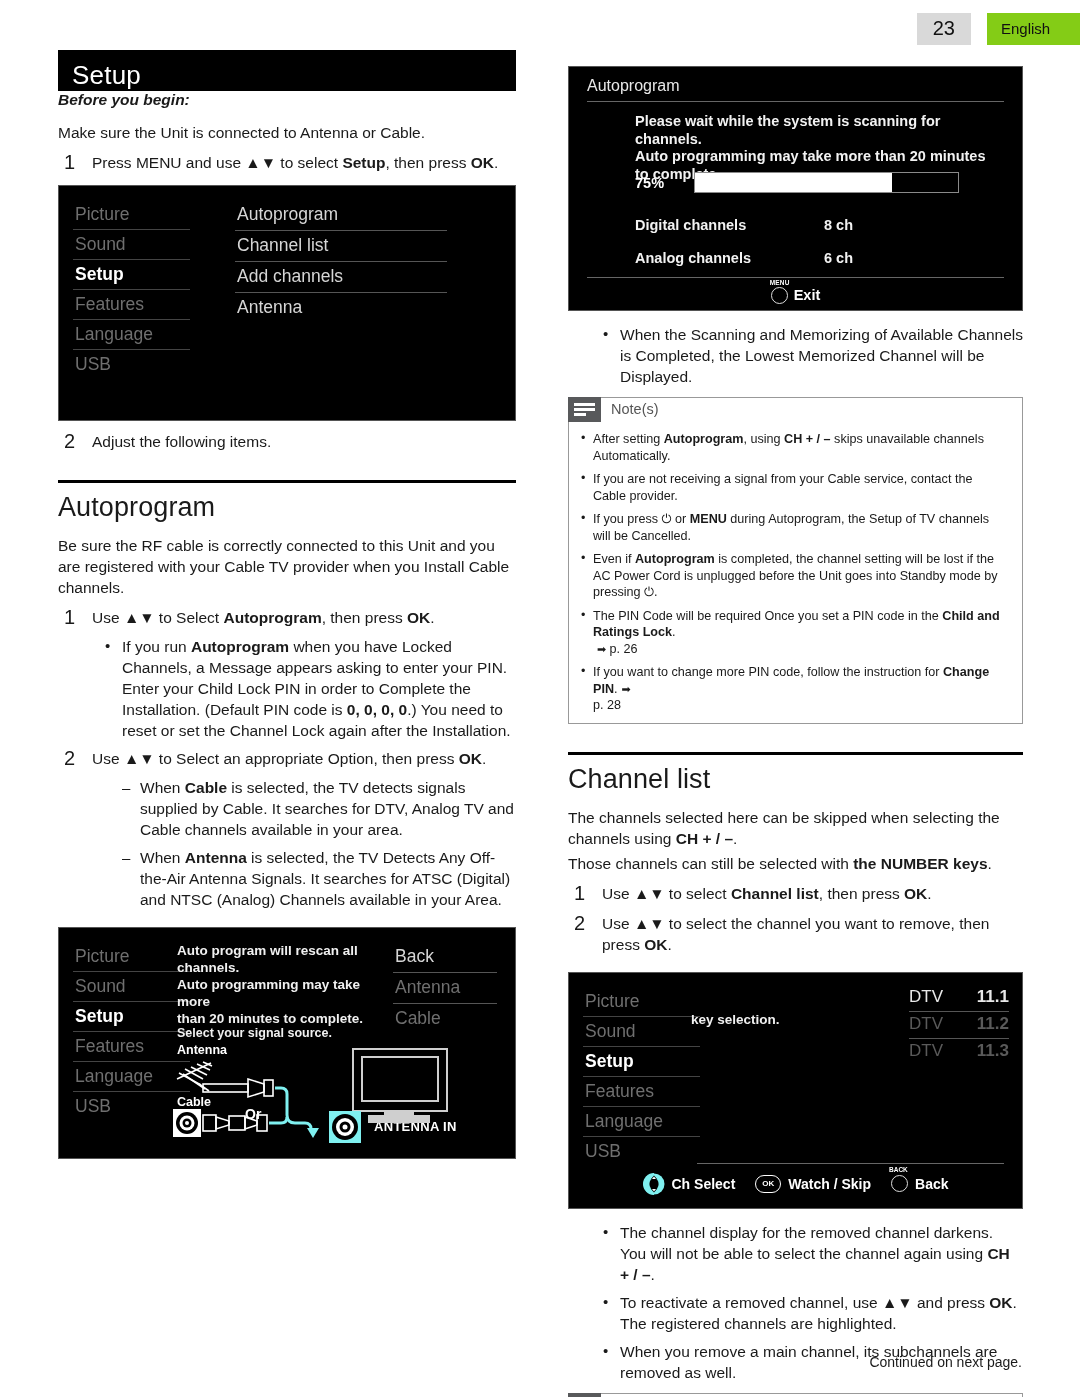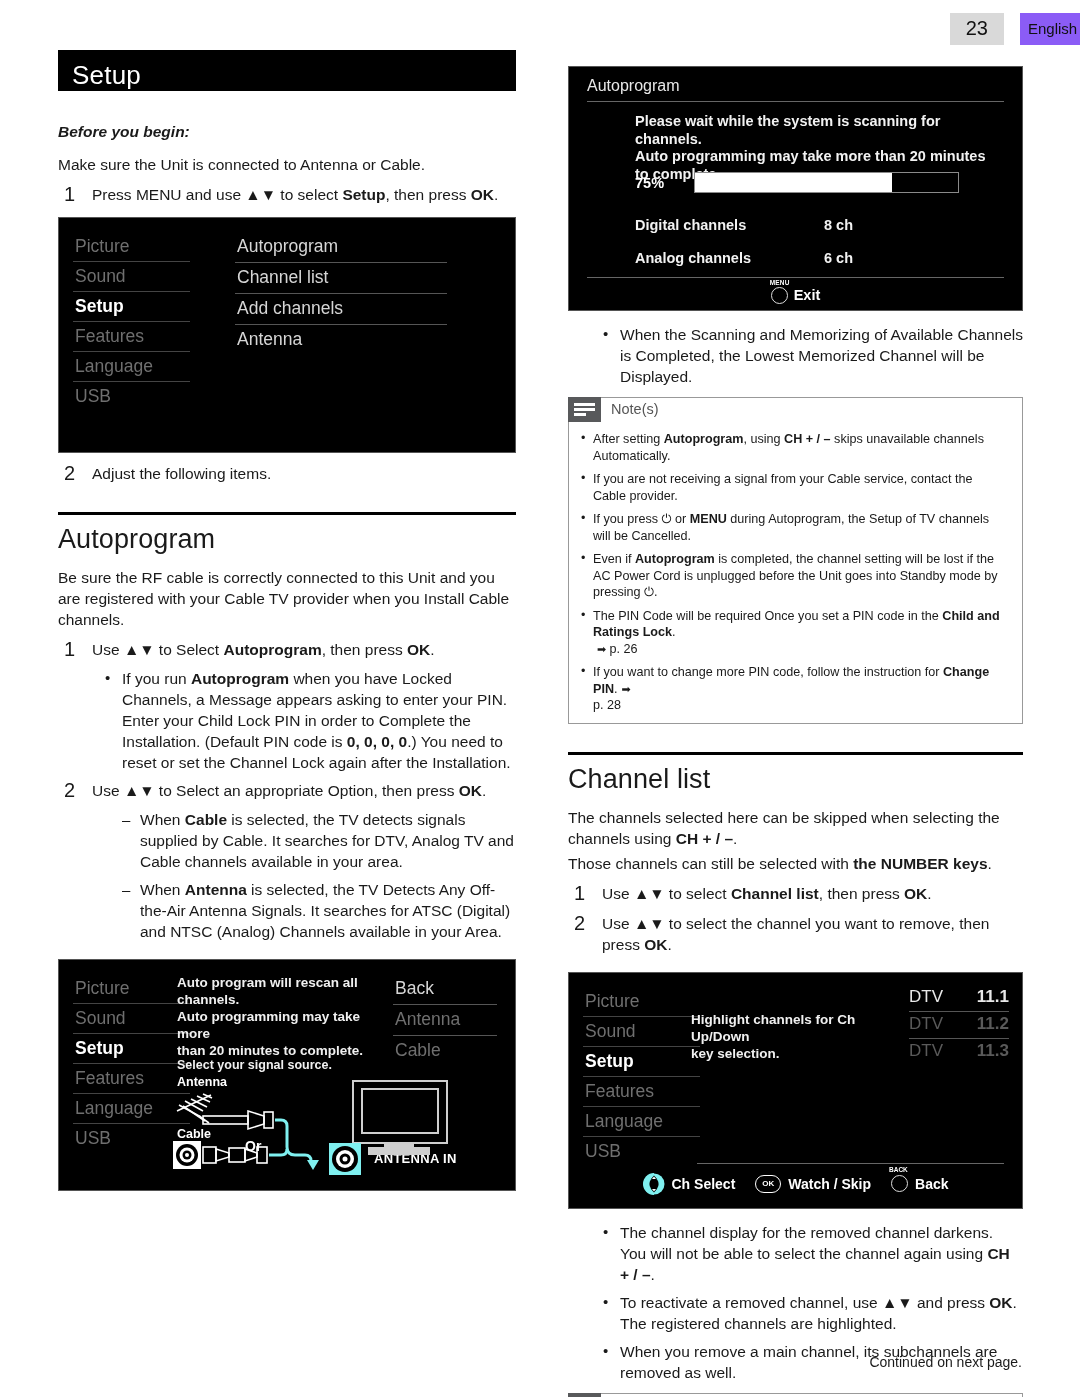--- a/index.html
+++ b/index.html
@@ -16,23 +16,23 @@
   .page-header {
     position: absolute; top: 13px; right: 0;
     display: flex; align-items: stretch; gap: 16px;
   }
   .pg-num {
     background: #d9d9d9; color: #111;
     font-size: 20px; padding: 4px 16px 5px 16px;
     min-width: 44px; text-align: center;
   }
   .pg-lang {
-    background: #8b5cf6; color: #111;
-    font-size: 15px; padding: 7px 18px 6px 8px;
-    width: 60px;
+    background: #84cc16; color: #111;
+    font-size: 15px; padding: 7px 18px 6px 14px;
+    width: 93px;
   }
 
   
   .col { position: absolute; top: 50px; }
   .col-left  { left: 58px;  width: 458px; }
   .col-right { left: 568px; width: 455px; }
 
   
   .title-bar {
     background: #000; color: #fff;
@@ -175,21 +175,21 @@
 
   <div class="page-header">
     <div class="pg-num">23</div>
     <div class="pg-lang">English</div>
   </div>
 
   <div class="col col-left">
 
     <div class="title-bar">Setup</div>
 
-    <div style="margin-top:32px">
+    <div style="margin-top:0">
       <div class="lead-b">Before you begin:</div>
       <p class="body">Make sure the Unit is connected to Antenna or Cable.</p>
 
       <div class="step">
         <div class="n">1</div>
         <div class="t"><span>Press MENU and use </span><span>▲▼</span><span> to select </span><b>Setup</b><span>, then press </span><b>OK</b><span>.</span></div>
       </div>
     </div>
 
     <div class="tv" style="margin-top:12px;height:236px">
@@ -401,21 +401,20 @@
         <div class="menu-col">
           <div class="mi">Picture</div>
           <div class="mi">Sound</div>
           <div class="mi on">Setup</div>
           <div class="mi">Features</div>
           <div class="mi">Language</div>
           <div class="mi last">USB</div>
         </div>
 
         <div style="position:absolute;left:122px;top:38px;width:200px;font-size:13.5px;font-weight:bold;line-height:17px;color:#f0f0f0">
-          <div>Highlight channels for Ch Up/Down</div>
           <div>key selection.</div>
         </div>
 
         <div style="position:absolute;left:340px;top:12px;width:100px">
           <div style="display:flex;justify-content:space-between;border-bottom:1px solid #555;padding:2px 0 4px 0;color:#e8e8e8;font-size:17px">
             <span>DTV</span>
             <b>11.1</b>
           </div>
           <div style="display:flex;justify-content:space-between;border-bottom:1px solid #555;padding:2px 0 4px 0;color:#5a5a5a;font-size:17px">
             <span>DTV</span>

